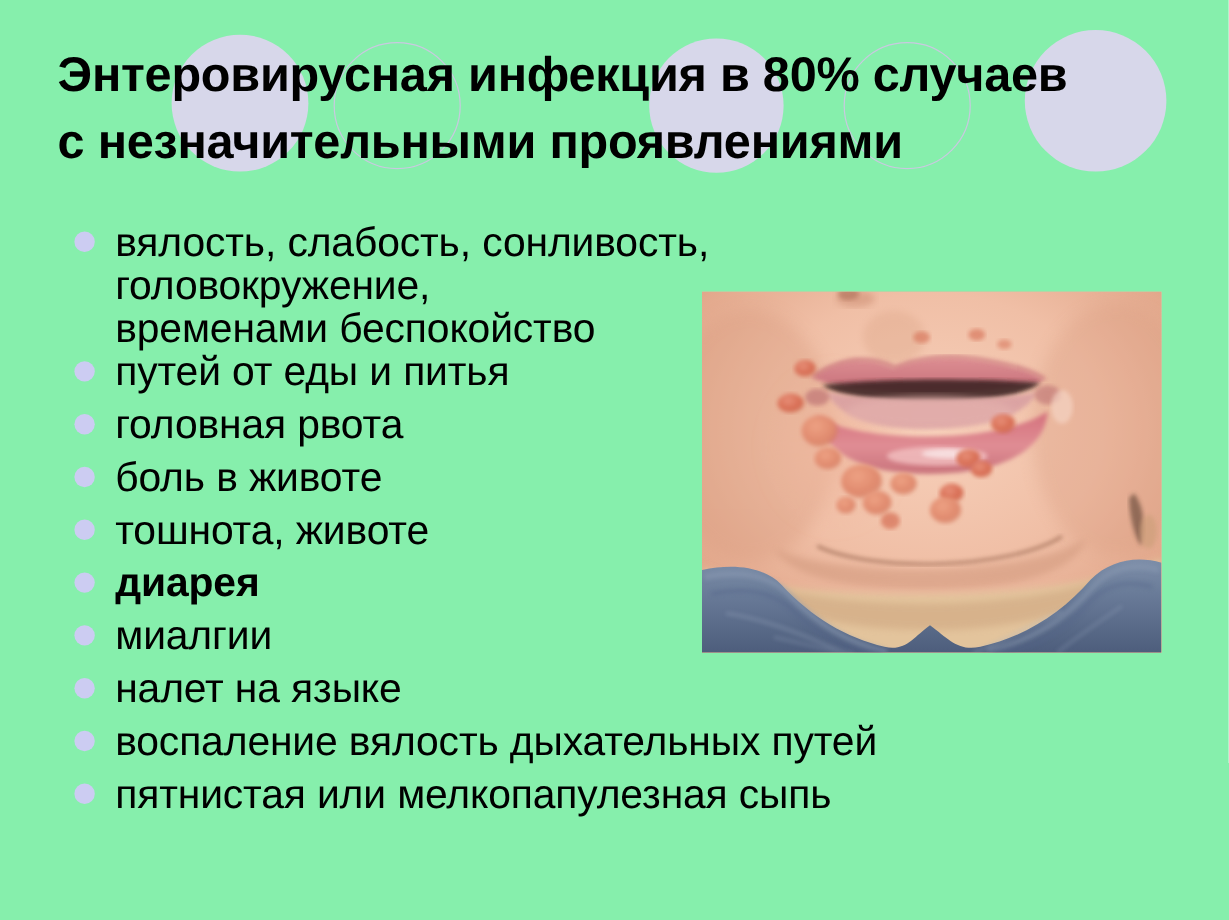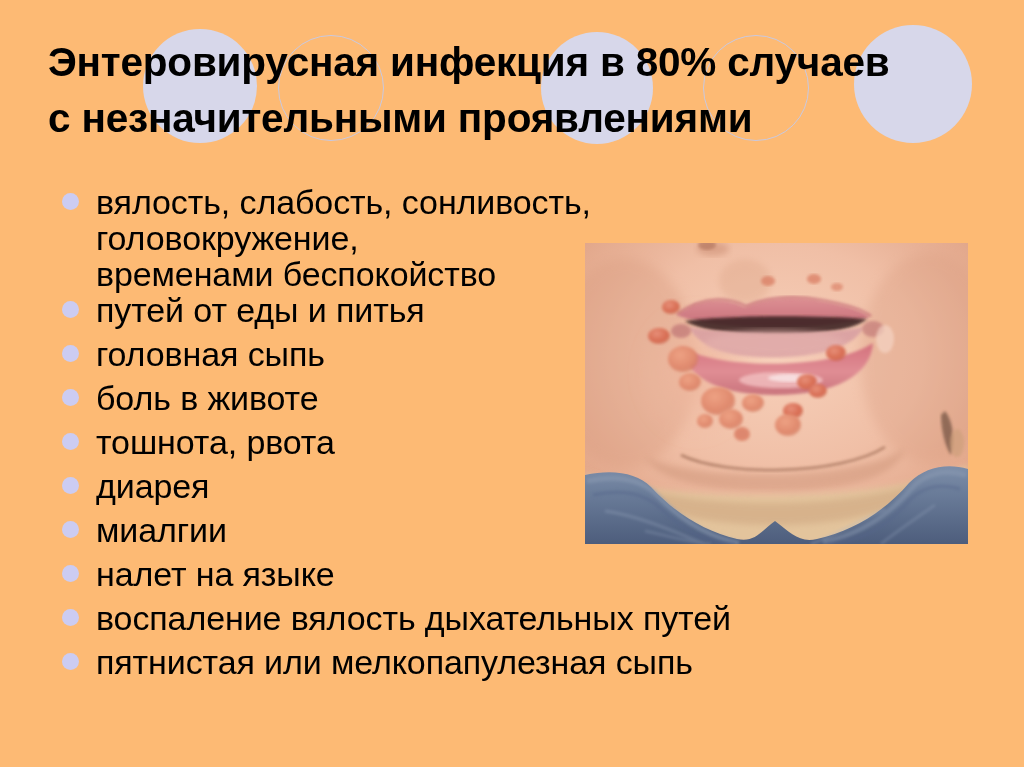--- a/index.html
+++ b/index.html
@@ -110,21 +110,21 @@
     height: 301px;
     overflow: hidden;
     background: #e8b79d;
     z-index: 4;
   }
   #photo-canvas { display: block; width: 383px; height: 301px; }
 </style>
 </head>
 <body>
 
-<div id="slide" style="background: #fdba74;">
+<div id="slide" style="background: #86efac;">
 
   <div id="title-block">
     <div id="title-decor">
         <div class="decor-circle decor-filled" style="left: 143px; top: 29px; width: 114px; height: 114px; background: rgb(215, 215, 234);"></div>
         <div class="decor-circle decor-outline" style="left: 278px; top: 35px; width: 106px; height: 106px; border-color: rgb(201, 201, 224);"></div>
         <div class="decor-circle decor-filled" style="left: 541px; top: 32px; width: 112px; height: 112px; background: rgb(215, 215, 234);"></div>
         <div class="decor-circle decor-outline" style="left: 703px; top: 35px; width: 106px; height: 106px; border-color: rgb(201, 201, 224);"></div>
         <div class="decor-circle decor-filled" style="left: 854px; top: 25px; width: 118px; height: 118px; background: rgb(215, 215, 234);"></div>
       </div>
     <div id="title-text" style="color: rgb(0, 0, 0);">Энтеровирусная инфекция в 80% случаев
@@ -136,33 +136,33 @@
         <span class="bullet-dot" style="background: rgb(204, 204, 242);"></span>
         <span class="bullet-text" style="color: rgb(0, 0, 0);">вялость, слабость, сонливость, головокружение,
 временами беспокойство</span>
       </div>
       <div class="bullet-row">
         <span class="bullet-dot" style="background: rgb(204, 204, 242);"></span>
         <span class="bullet-text" style="color: rgb(0, 0, 0);">путей от еды и питья</span>
       </div>
       <div class="bullet-row">
         <span class="bullet-dot" style="background: rgb(204, 204, 242);"></span>
-        <span class="bullet-text" style="color: rgb(0, 0, 0);">головная сыпь</span>
+        <span class="bullet-text" style="color: rgb(0, 0, 0);">головная рвота</span>
       </div>
       <div class="bullet-row">
         <span class="bullet-dot" style="background: rgb(204, 204, 242);"></span>
         <span class="bullet-text" style="color: rgb(0, 0, 0);">боль в животе</span>
       </div>
       <div class="bullet-row">
         <span class="bullet-dot" style="background: rgb(204, 204, 242);"></span>
-        <span class="bullet-text" style="color: rgb(0, 0, 0);">тошнота, рвота</span>
-      </div>
-      <div class="bullet-row">
-        <span class="bullet-dot" style="background: rgb(204, 204, 242);"></span>
-        <span class="bullet-text" style="color: rgb(0, 0, 0);">диарея</span>
+        <span class="bullet-text" style="color: rgb(0, 0, 0);">тошнота, животе</span>
+      </div>
+      <div class="bullet-row">
+        <span class="bullet-dot" style="background: rgb(204, 204, 242);"></span>
+        <span class="bullet-text" style="color: rgb(0, 0, 0); font-weight: bold;">диарея</span>
       </div>
       <div class="bullet-row">
         <span class="bullet-dot" style="background: rgb(204, 204, 242);"></span>
         <span class="bullet-text" style="color: rgb(0, 0, 0);">миалгии</span>
       </div>
       <div class="bullet-row">
         <span class="bullet-dot" style="background: rgb(204, 204, 242);"></span>
         <span class="bullet-text" style="color: rgb(0, 0, 0);">налет на языке</span>
       </div>
       <div class="bullet-row row-wide">

